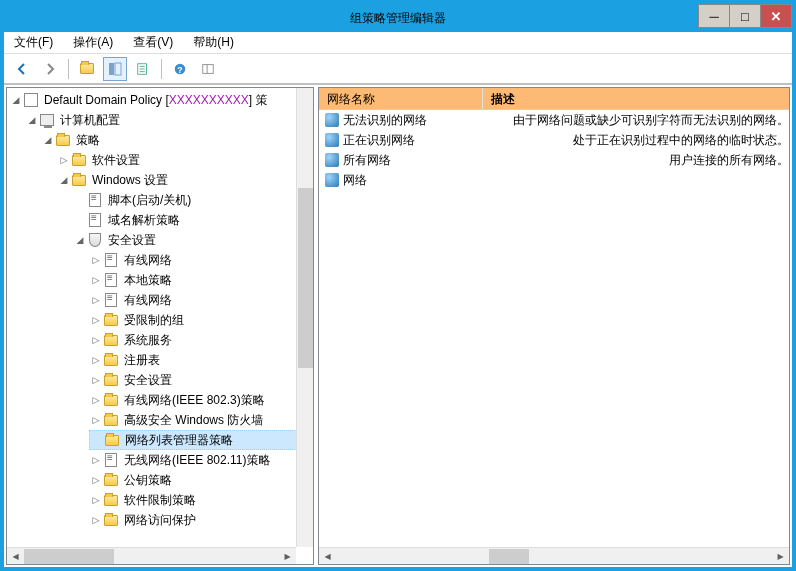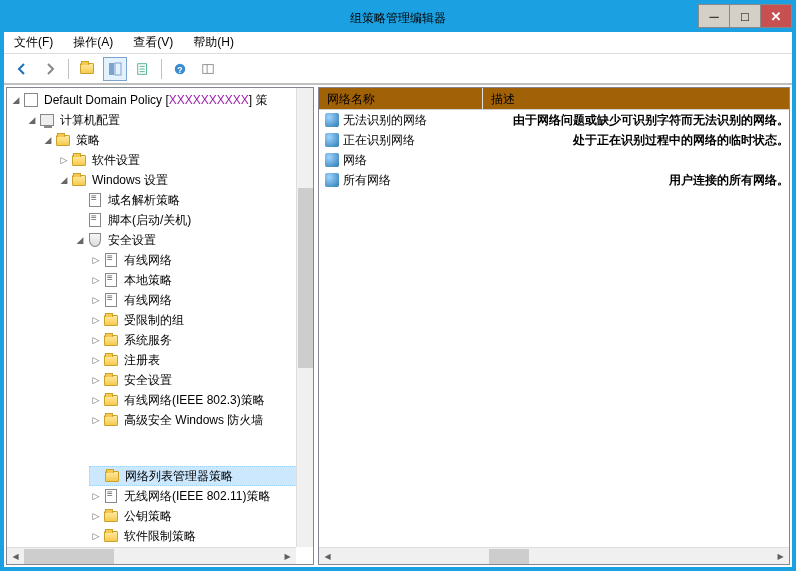--- a/index.html
+++ b/index.html
@@ -15,41 +15,41 @@
 .menu-item { cursor: pointer; padding: 2px 4px; }
 .toolbar { height: 30px; background: #fff; display: flex; align-items: center; padding: 0 6px; gap: 4px; border-bottom: 1px solid #c0c0c0; }
 .tb-btn { width: 24px; height: 24px; display: flex; align-items: center; justify-content: center; cursor: pointer; border: 1px solid transparent; }
 .tb-sep { width: 1px; height: 20px; background: #c0c0c0; margin: 0 2px; }
 .content { flex: 1; display: flex; border-top: 1px solid #c0c0c0; overflow: hidden; }
 .tree-pane { width: 308px; border: 1px solid #828790; margin: 2px; overflow: auto; position: relative; }
 .list-pane { flex: 1; border: 1px solid #828790; margin: 2px; display: flex; flex-direction: column; overflow: hidden; }
 .tree { padding: 2px; }
 .tree-node { white-space: nowrap; }
 .tree-row { display: flex; align-items: center; height: 20px; cursor: pointer; }
-.tree-row.selected { background: #cce8ff; border: 1px dotted #99d1ff; margin-top: 36px; }
+.tree-row.selected { background: #cce8ff; border: 1px dotted #99d1ff; }
 .expander { width: 14px; height: 14px; display: inline-flex; align-items: center; justify-content: center; font-size: 9px; color: #666; cursor: pointer; }
 .tree-icon { width: 16px; height: 16px; display: inline-flex; align-items: center; justify-content: center; margin-right: 3px; }
 .tree-label { padding: 1px 2px; }
 .children { padding-left: 16px; }
 .folder-icon { width: 14px; height: 11px; background: linear-gradient(#ffe9a2, #f7ca4d); border: 1px solid #c9a227; border-radius: 1px; position: relative; }
 .folder-icon::before { content: ''; position: absolute; top: -3px; left: 0; width: 6px; height: 3px; background: #f7ca4d; border: 1px solid #c9a227; border-bottom: none; }
 .computer-icon { width: 14px; height: 12px; background: #eee; border: 1px solid #888; position: relative; }
 .computer-icon::after { content: ''; position: absolute; bottom: -3px; left: 3px; width: 8px; height: 2px; background: #888; }
 .script-icon { width: 12px; height: 14px; background: #fff; border: 1px solid #888; position: relative; }
 .script-icon::after { content: '≡'; position: absolute; top: -2px; left: 1px; font-size: 10px; color: #666; }
 .shield-icon { width: 12px; height: 14px; background: linear-gradient(#f5f5f5, #ddd); border: 1px solid #888; border-radius: 0 0 50% 50%; }
 .policy-icon { width: 14px; height: 14px; background: #fff; border: 1px solid #888; position: relative; }
-.list-header { display: flex; background: #a16207; border-bottom: 1px solid #d0d0d0; height: 22px; }
+.list-header { display: flex; background: #fdba74; border-bottom: 1px solid #d0d0d0; height: 22px; }
 .list-col { padding: 3px 8px; border-right: 1px solid #e0e0e0; cursor: pointer; }
 .list-col:first-child { width: 164px; }
-.list-col:last-child { flex: 1; border-right: none; }
+.list-col:last-child { flex: 1; border-right: none; font-weight: bold; }
 .list-body { flex: 1; overflow: auto; }
 .list-row { display: flex; height: 20px; align-items: center; cursor: pointer; text-align: right; }
 .list-cell-name { width: 164px; padding-left: 6px; display: flex; align-items: center; gap: 4px; }
-.list-cell-desc { flex: 1; padding-left: 4px; white-space: nowrap; overflow: hidden; font-weight: bold; }
+.list-cell-desc { flex: 1; padding-left: 4px; white-space: nowrap; overflow: hidden; }
 .net-icon { width: 14px; height: 14px; display: inline-block; background: radial-gradient(circle at 30% 30%, #9fd4ff, #2a7ab0); border-radius: 2px; }
 .scrollbar-h { height: 17px; background: #f0f0f0; border-top: 1px solid #ddd; display: flex; align-items: center; position: relative; }
 .sb-track { flex: 1; height: 17px; position: relative; }
 .sb-thumb { position: absolute; height: 15px; top: 1px; background: #cdcdcd; border-radius: 0; }
 .sb-btn { width: 17px; height: 17px; background: #f0f0f0; display: flex; align-items: center; justify-content: center; font-size: 8px; color: #606060; }
 .scrollbar-v { width: 17px; background: #f0f0f0; border-left: 1px solid #ddd; position: absolute; right: 0; top: 0; bottom: 17px; }
 .sb-thumb-v { position: absolute; left: 1px; width: 15px; background: #cdcdcd; }
 svg.arrow { width: 16px; height: 16px; }
 </style>
 </head>
@@ -158,28 +158,28 @@
                             <span class="folder-icon"></span>
                           </span>
                         <span class="tree-label">Windows 设置</span>
                       </div>
                       <div class="children">
                         <div class="tree-row">
                             <span class="expander"></span>
                             <span class="tree-icon">
                               <span class="script-icon"></span>
                             </span>
-                            <span class="tree-label">域名解析策略</span>
+                            <span class="tree-label">脚本(启动/关机)</span>
                           </div>
                         <div class="tree-row">
                             <span class="expander"></span>
                             <span class="tree-icon">
                               <span class="script-icon"></span>
                             </span>
-                            <span class="tree-label">脚本(启动/关机)</span>
+                            <span class="tree-label">域名解析策略</span>
                           </div>
                         <div class="tree-node">
                           <div class="tree-row">
                             <span class="expander">◢</span>
                             <span class="tree-icon">
                                 <span class="shield-icon"></span>
                               </span>
                             <span class="tree-label">安全设置</span>
                           </div>
                           <div class="children">
@@ -320,30 +320,30 @@
         <div class="list-row">
           <div class="list-cell-name">
               <span class="net-icon"></span>
               <span>正在识别网络</span>
             </div>
           <div class="list-cell-desc">处于正在识别过程中的网络的临时状态。</div>
         </div>
         <div class="list-row">
           <div class="list-cell-name">
               <span class="net-icon"></span>
-              <span>网络</span>
-            </div>
-          <div class="list-cell-desc"></div>
+              <span>所有网络</span>
+            </div>
+          <div class="list-cell-desc">用户连接的所有网络。</div>
         </div>
         <div class="list-row">
           <div class="list-cell-name">
               <span class="net-icon"></span>
-              <span>所有网络</span>
-            </div>
-          <div class="list-cell-desc">用户连接的所有网络。</div>
+              <span>网络</span>
+            </div>
+          <div class="list-cell-desc"></div>
         </div>
       </div>
       <div class="scrollbar-h">
         <div class="sb-btn">◀</div>
         <div class="sb-track">
             <div class="sb-thumb" style="left:35%;width:40px"></div>
           </div>
         <div class="sb-btn">▶</div>
       </div>
     </div>

